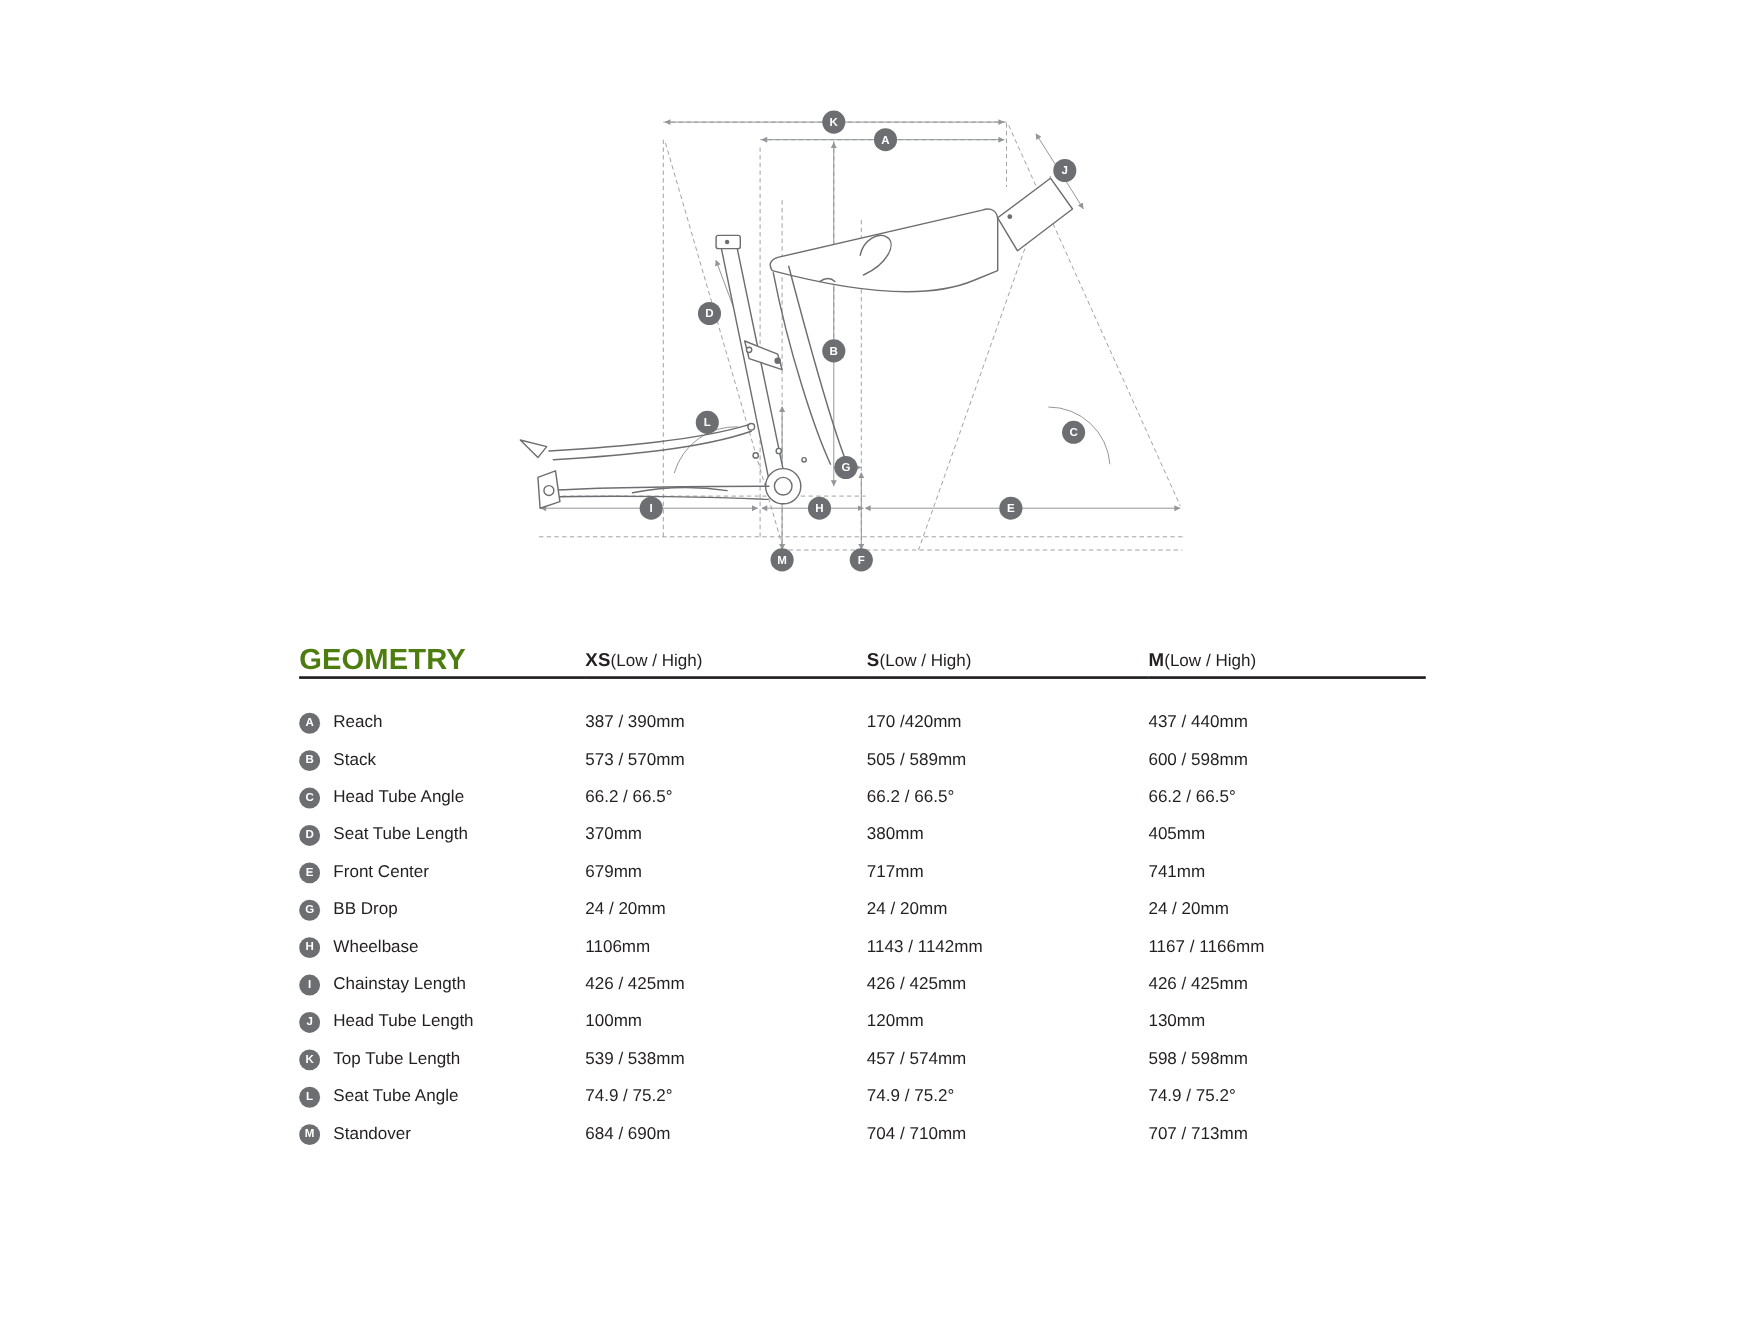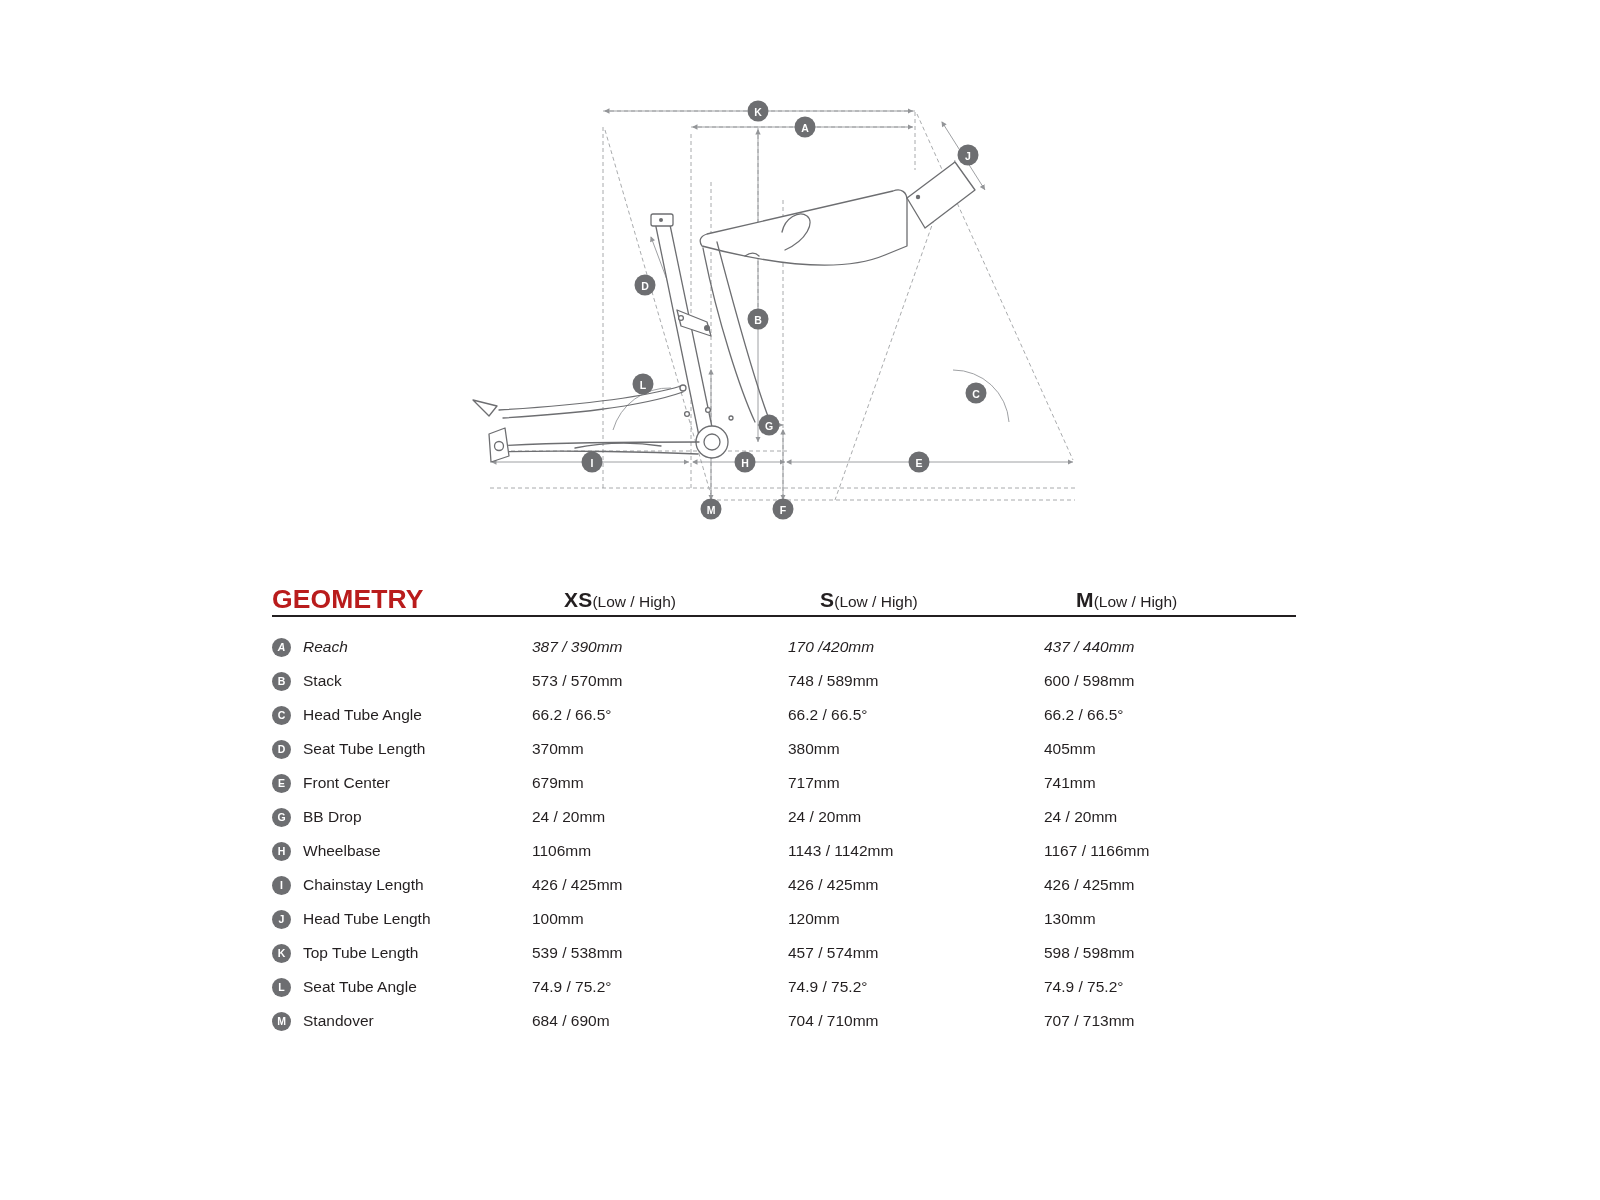--- a/index.html
+++ b/index.html
@@ -62,46 +62,45 @@
   }
   .head-row th {
     padding-bottom: 16px;
     border-bottom: 2px solid #231f20;
     font-weight: normal;
   }
   .geo-title {
     font-size: 26.5px;
     font-weight: bold;
     letter-spacing: 0.1px;
-    color: #b91c1c;
+    color: #4d7c0f;
   }
   .size-head {
     font-size: 16px;
     color: #231f20;
   }
   .size-head .sz {
-    font-size: 21px;
+    font-size: 17px;
     font-weight: bold;
     letter-spacing: 0.2px;
-    margin-left: 32px;
   }
   .size-head .lh {
     font-size: 15.5px;
   }
   col.c-label { width: 260px; }
   col.c-xs { width: 256px; }
   col.c-s { width: 256px; }
   col.c-m { width: 252px; }
 
   tbody tr td {
     height: 34px;
     font-size: 15.5px;
     color: #231f20;
   }
-  tbody tr:first-child td { padding-top: 13px; font-style: italic; }
+  tbody tr:first-child td { padding-top: 23px; }
 
   .label-cell {
     white-space: nowrap;
   }
   .key {
     display: inline-block;
     width: 19px;
     height: 19px;
     border-radius: 50%;
     background: #6d6e71;
@@ -315,21 +314,21 @@
           </td>
           <td>387 / 390mm</td>
           <td>170 /420mm</td>
           <td>437 / 440mm</td>
         </tr>
         <tr>
           <td class="label-cell">
             <span class="key">B</span><span class="label-text">Stack</span>
           </td>
           <td>573 / 570mm</td>
-          <td>748 / 589mm</td>
+          <td>505 / 589mm</td>
           <td>600 / 598mm</td>
         </tr>
         <tr>
           <td class="label-cell">
             <span class="key">C</span><span class="label-text">Head Tube Angle</span>
           </td>
           <td>66.2 / 66.5°</td>
           <td>66.2 / 66.5°</td>
           <td>66.2 / 66.5°</td>
         </tr>

